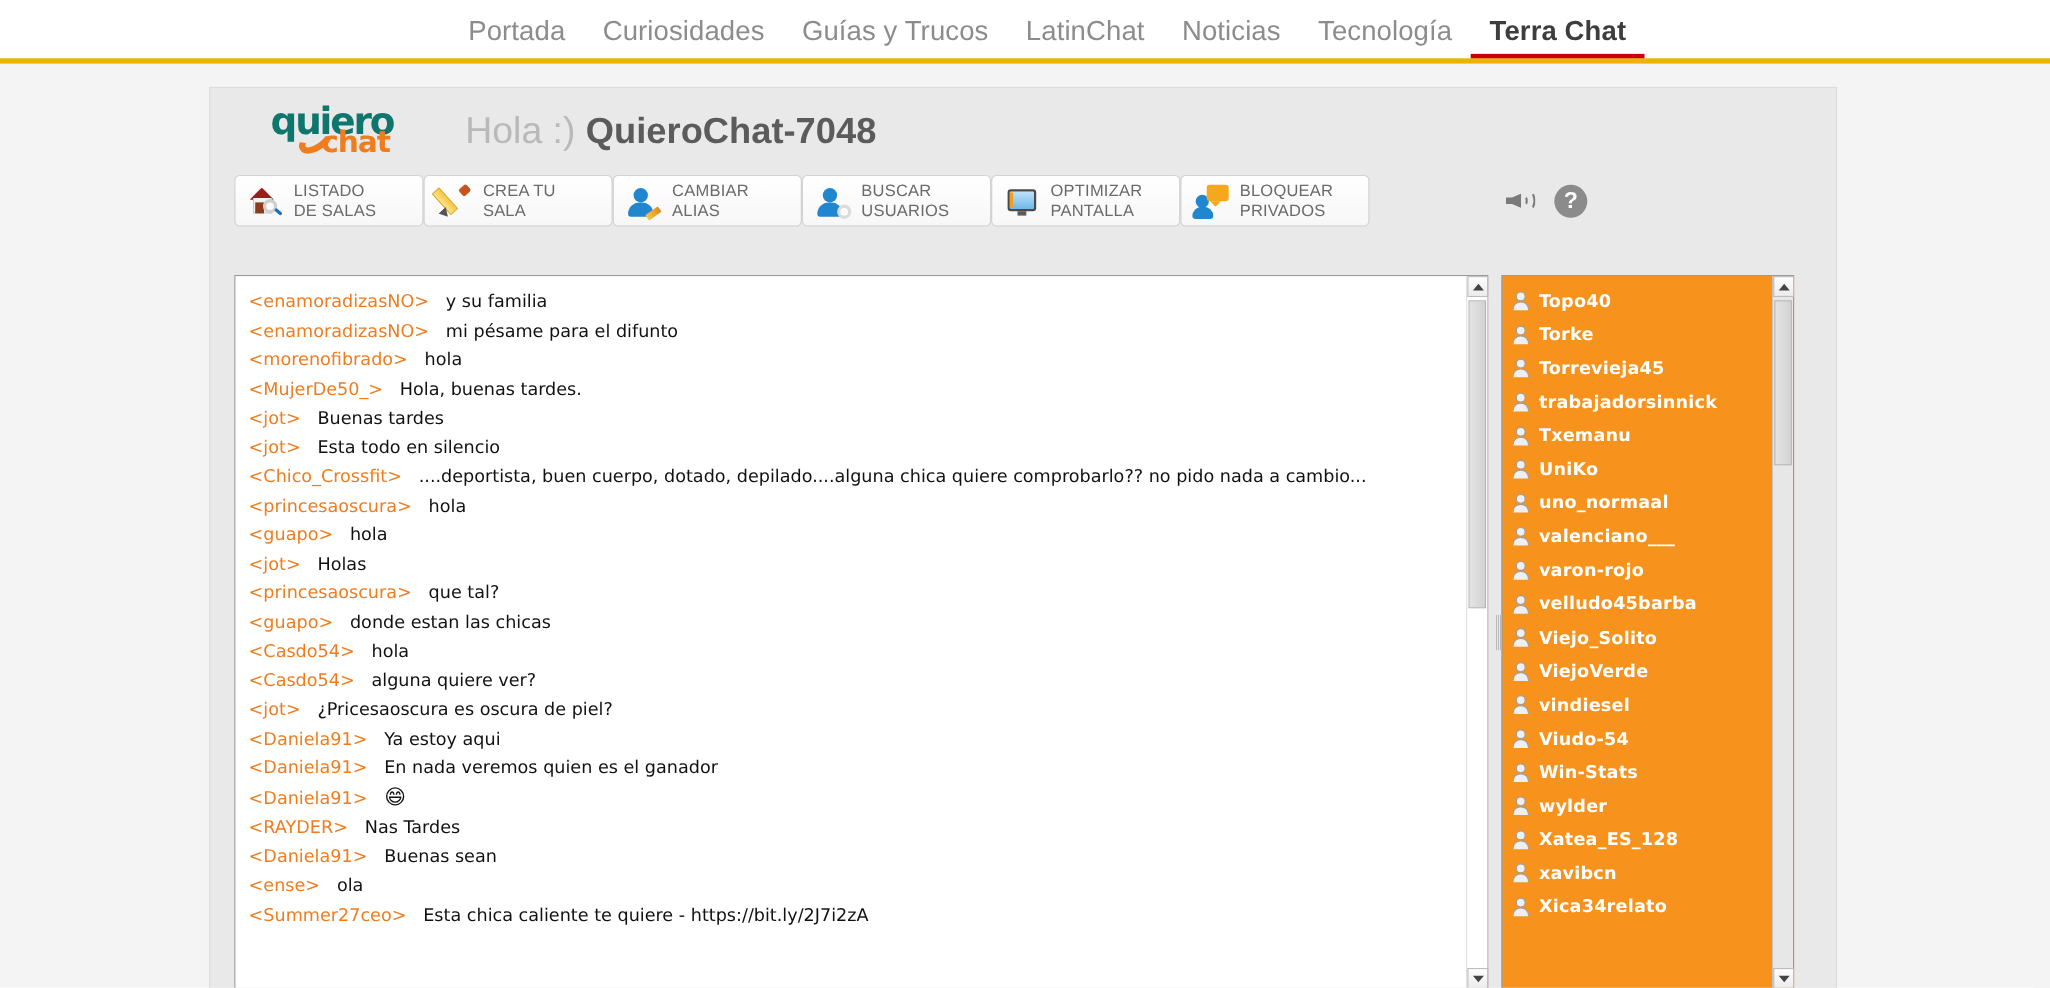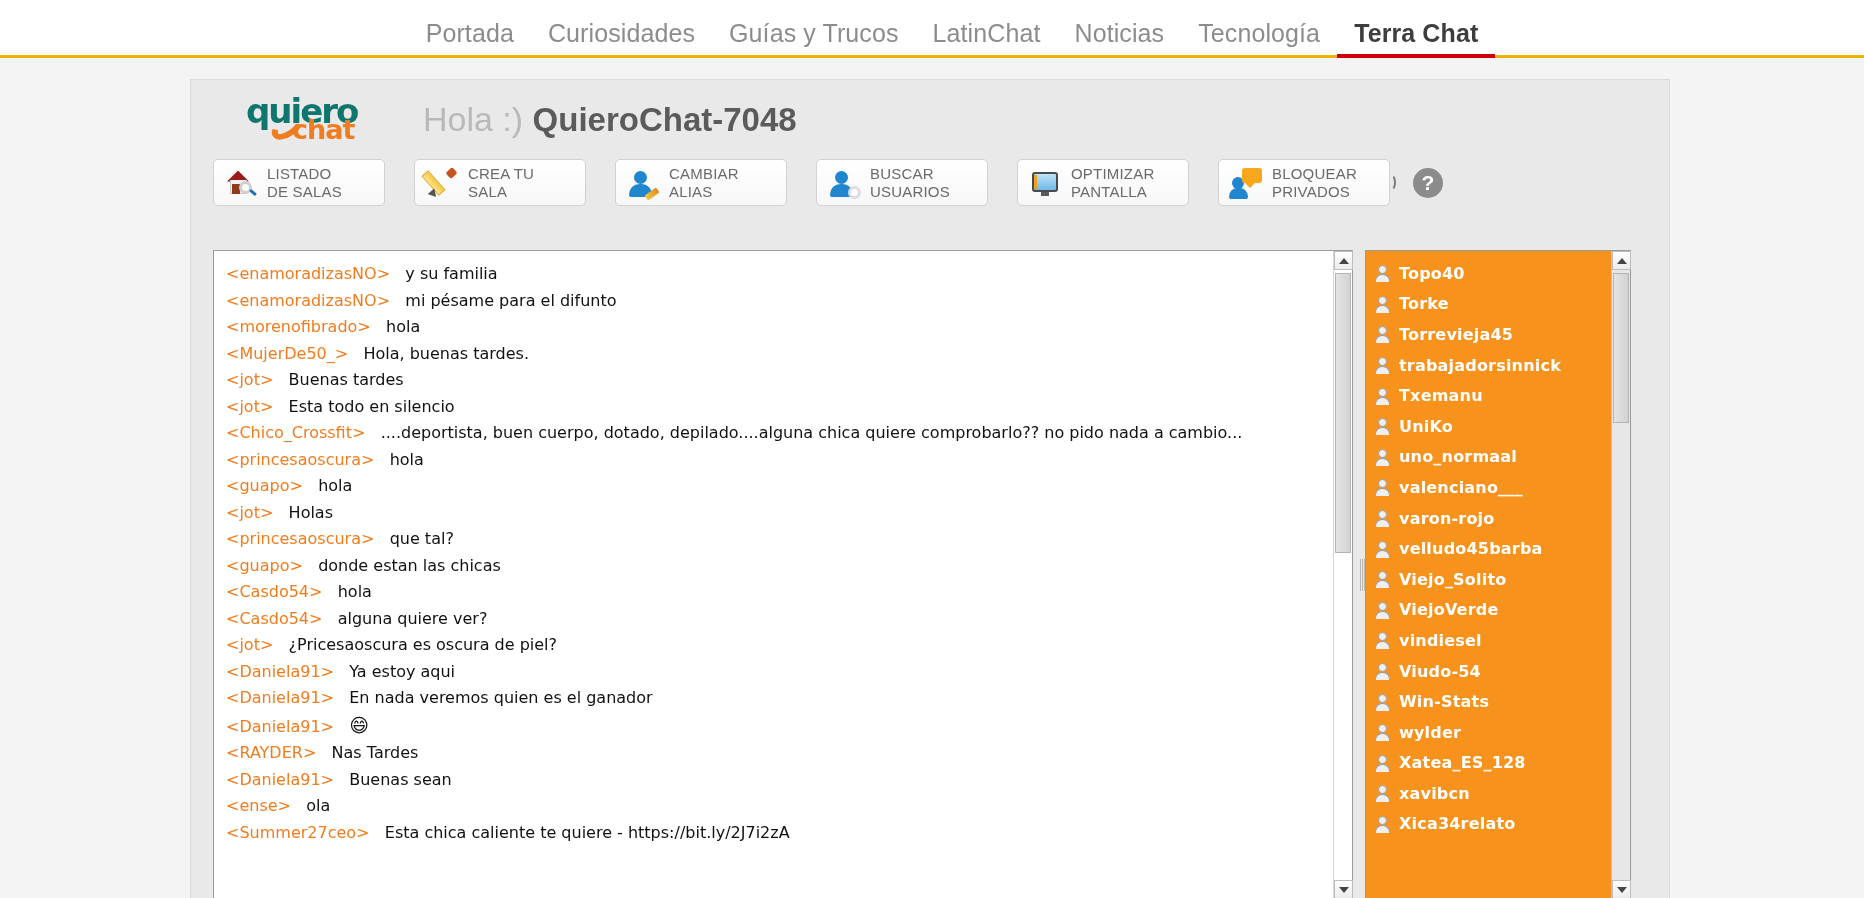--- a/index.html
+++ b/index.html
@@ -8,23 +8,23 @@
     width: 1864px; height: 898px;
     overflow: hidden;
     background: #ffffff;
     font-family: "Liberation Sans", sans-serif;
   }
 
   
   .topnav {
     height: 58px;
     background: #ffffff;
-    border-bottom: 3px solid #eab308;
+    border-bottom: 5px solid #eab308;
     display: flex;
-    align-items: flex-start;
+    align-items: flex-end;
     justify-content: center;
     padding-left: 40px;
   }
   .nav-list { display: flex; align-items: flex-end; height: 58px; gap: 0; }
   .nav-item {
     font-size: 25px;
     color: #8c8c8c;
     padding: 0 17px 12px 17px;
     line-height: 1;
     white-space: nowrap;
@@ -81,21 +81,21 @@
     font-size: 34px; color: #b9b9b9; line-height: 1;
     white-space: nowrap;
   }
   .greeting .nick {
     color: #5b5b5b; font-weight: 700; font-size: 33px;
   }
 
   
   .toolbar {
     position: absolute; left: 22px; top: 79px;
-    display: flex; align-items: center; gap: 29px;
+    display: flex; align-items: center; gap: 0;
   }
   .tb-btn {
     display: flex; align-items: center; gap: 9px;
     height: 47px; padding: 0 14px 0 10px;
     background: linear-gradient(#ffffff, #f7f7f7);
     border: 1px solid #d2d2d2;
     border-radius: 5px;
     cursor: pointer;
     min-width: 172px;
   }

